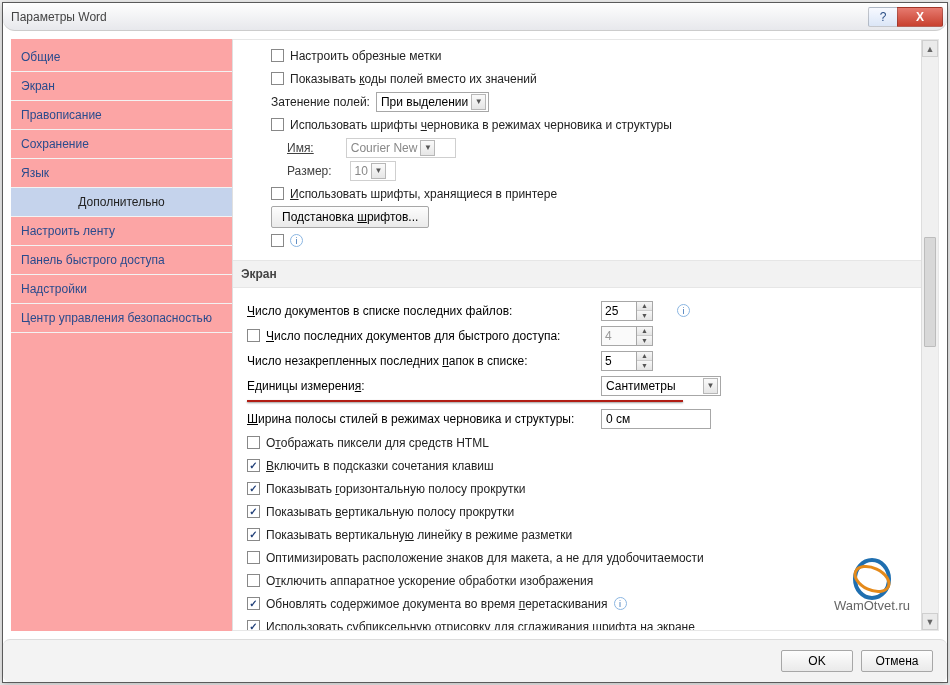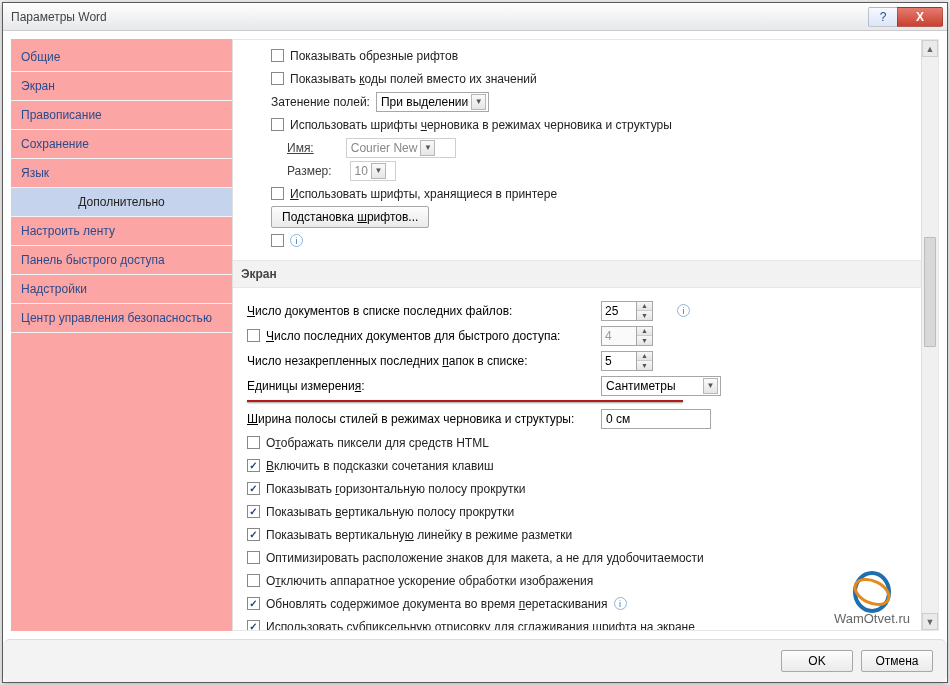--- a/index.html
+++ b/index.html
@@ -1,18 +1,18 @@
 <!DOCTYPE html>
 <html><head>
 <meta charset="utf-8">
 <style>
 * { box-sizing: border-box; margin: 0; padding: 0; font-family: "Segoe UI", Tahoma, sans-serif; font-size: 12px; }
 body { background: #f0f0f0; padding: 2px; }
 .window { width: 946px; height: 681px; border: 1px solid #5a5a5a; background: #fff; display: flex; flex-direction: column; box-shadow: 0 2px 8px rgba(0,0,0,.25); }
-.titlebar { height: 28px; background: linear-gradient(#fefefe,#e7e8ec); border-bottom: 1px solid #ccc; display: flex; align-items: center; padding: 0 4px 0 8px; }
+.titlebar { height: 28px; background: linear-gradient(#fefefe,#e7e8ec); border-bottom: 1px solid #ccc; display: flex; align-items: center; padding: 0 4px 0 8px; border-radius: 12px; }
 .titlebar .title { flex: 1; color: #444; font-size: 12px; }
 .titlebar .btns { display: flex; gap: 0; }
 .tbtn { width: 30px; height: 20px; border: 1px solid rgba(0,0,0,.2); display: flex; align-items: center; justify-content: center; font-size: 12px; margin-left: -1px; }
 .tbtn.help { background: linear-gradient(#f7f9ff,#dbe6f7); color:#2b4f86; border-radius: 2px 0 0 2px; }
 .tbtn.close { width: 46px; background: linear-gradient(#e67a6f,#c8402f); color:#fff; border-radius: 0 2px 2px 0; font-weight: bold; }
 .body { flex: 1; display: flex; border-top: none; overflow: hidden; padding: 8px; gap: 0; }
 .sidebar { width: 222px; min-width: 222px; border-right: 1px solid #e0e0e0; background:#fca5a5; padding-top: 4px; display: flex; flex-direction: column; }
 .side-item { padding: 7px 10px; color: #2a4b8d; cursor: default; border-bottom: 1px solid #f3f3f3; }
 .side-item.active { background: #c5d3ec; color:#222;text-align:center; }
 .main { flex: 1; position: relative; overflow: hidden; border:1px solid #e7e7e7; border-left:none; }
@@ -39,21 +39,21 @@
 .spinner .spbtns { display:flex; flex-direction:column; border-left:1px solid #a7a7a7; }
 .spinner .spbtns div { width:15px; height:9px; background:linear-gradient(#f7f7f7,#e4e4e4); font-size:7px; display:flex; align-items:center; justify-content:center; color:#555; border-bottom:1px solid #ccc;}
 .spinner .spbtns div:last-child{border-bottom:none;}
 .spinner.disabled input{color:#999;}
 .info { width:13px; height:13px; border-radius:50%; border:1px solid #8bb6e2; color:#3b74b7; font-size:9px; display:inline-flex; align-items:center; justify-content:center; }
 .redline { height:0; border-top:2px solid #b11d14; box-shadow: 0 1px 2px rgba(0,0,0,.4); margin:2px 0 4px 0;}
 .txt { border:1px solid #a7a7a7; height:20px; padding:0 4px; }
 .grow { flex:1; }
 .footer { border-top:1px solid #dcdcdc; padding:10px 14px; display:flex; justify-content:flex-end; gap:8px; background:#f3f3f3;border-radius:7px; }
 .footer .button { min-width:72px; text-align:center; }
-.logo { position:absolute; right:28px; bottom:4px; text-align:center; user-select:none; pointer-events:none; }
+.logo { position:absolute; right:28px; bottom:17px; text-align:center; user-select:none; pointer-events:none; }
 .logo svg { display:block; margin:0 auto; }
 .logo .tx { font-size:13px; color:#666; margin-top:-2px;}
 .field-row { display:flex; align-items:center; gap:24px; min-height:25px; }
 .field-row .label-col { width:330px; }
 .muted { color:#404040; }
 </style>
 </head>
 <body>
 
 <div class="window">
@@ -77,21 +77,21 @@
       <div class="side-item">Панель быстрого доступа</div>
       <div class="side-item">Надстройки</div>
       <div class="side-item">Центр управления безопасностью</div>
     </div>
 
     <div class="main">
       <div class="scroll">
 
         <div class="row indent">
           <span class="cb"></span>
-          <span class="lbl">Показывать обрезные рифтов</span>
+          <span class="lbl">Настроить обрезные метки</span>
         </div>
         <div class="row indent">
           <span class="cb"></span>
           <span class="lbl">Показывать <span class="u">к</span>оды полей вместо их значений</span>
         </div>
         <div class="row indent">
           <span class="lbl">Затенение полей:</span>
           <span class="select">
             <span>При выделении</span>
             <span class="caret">▼</span>

